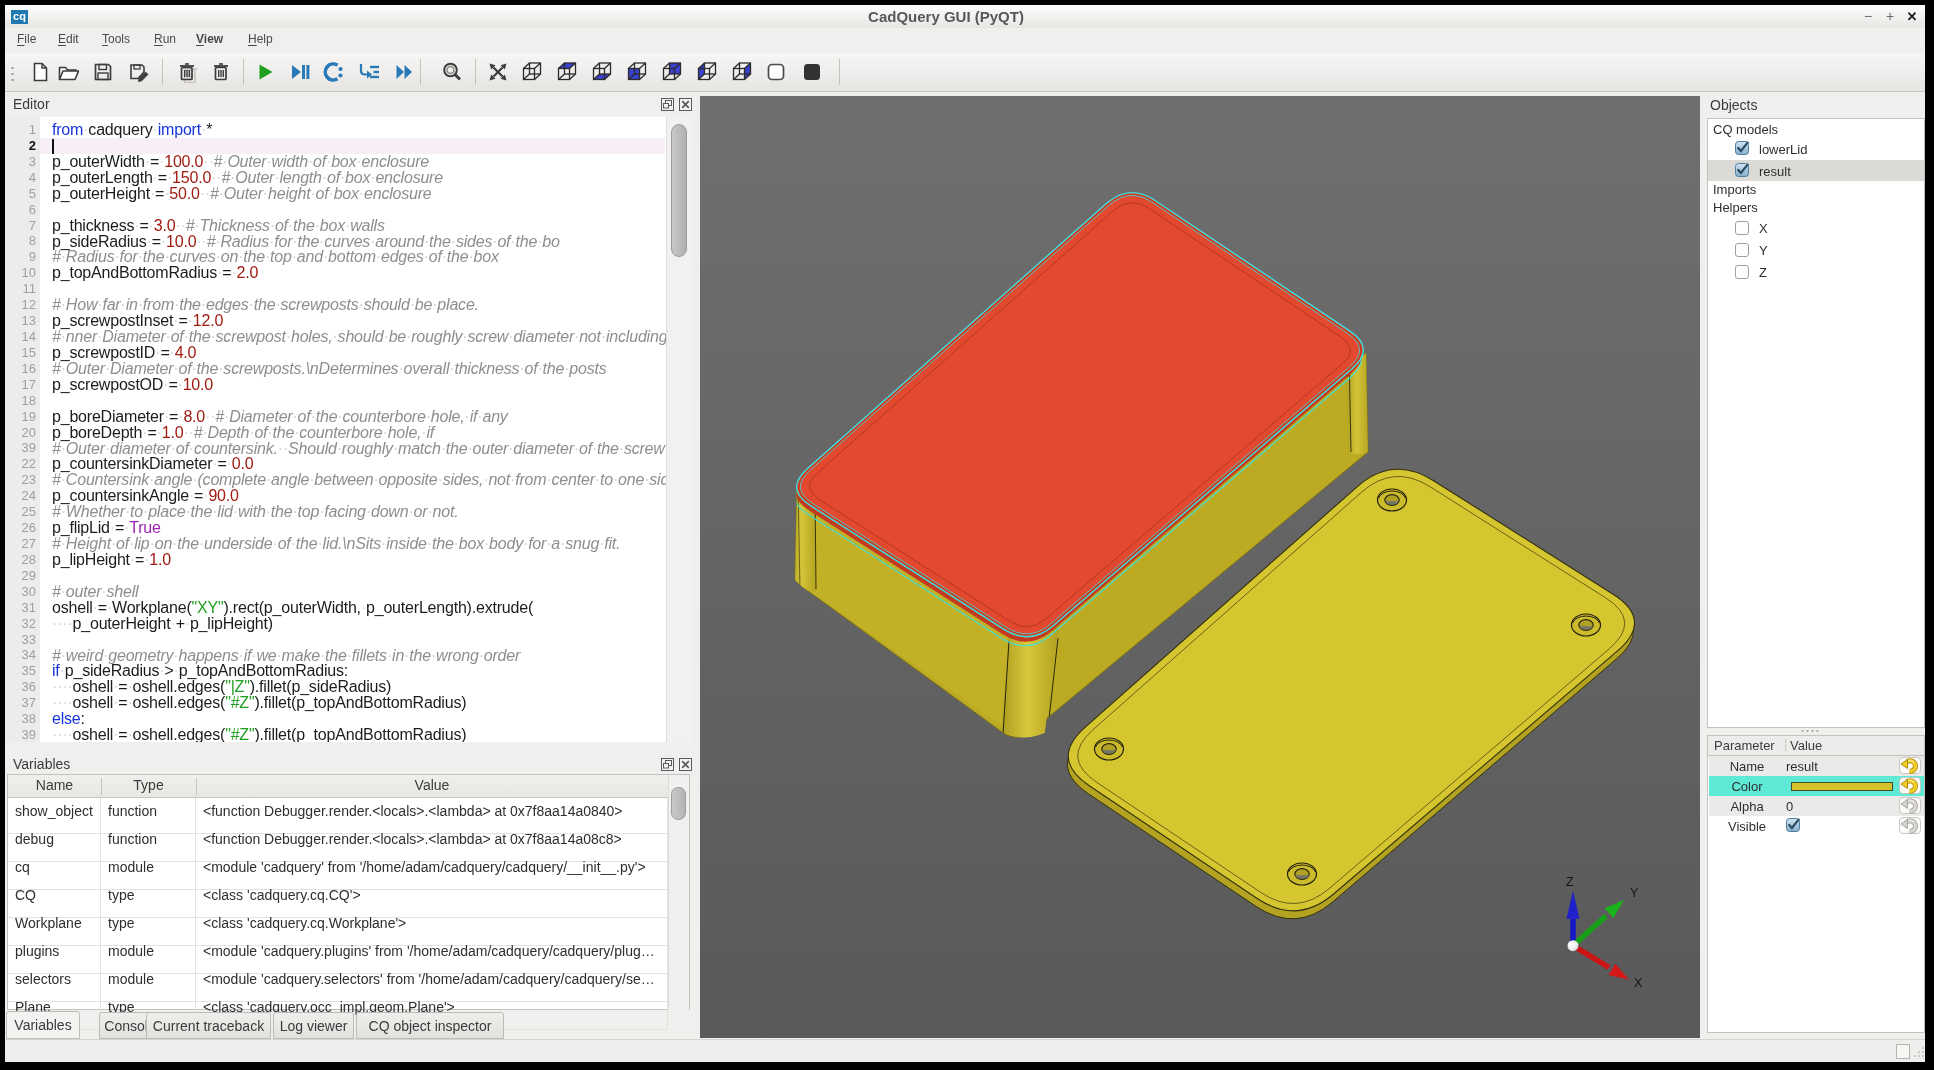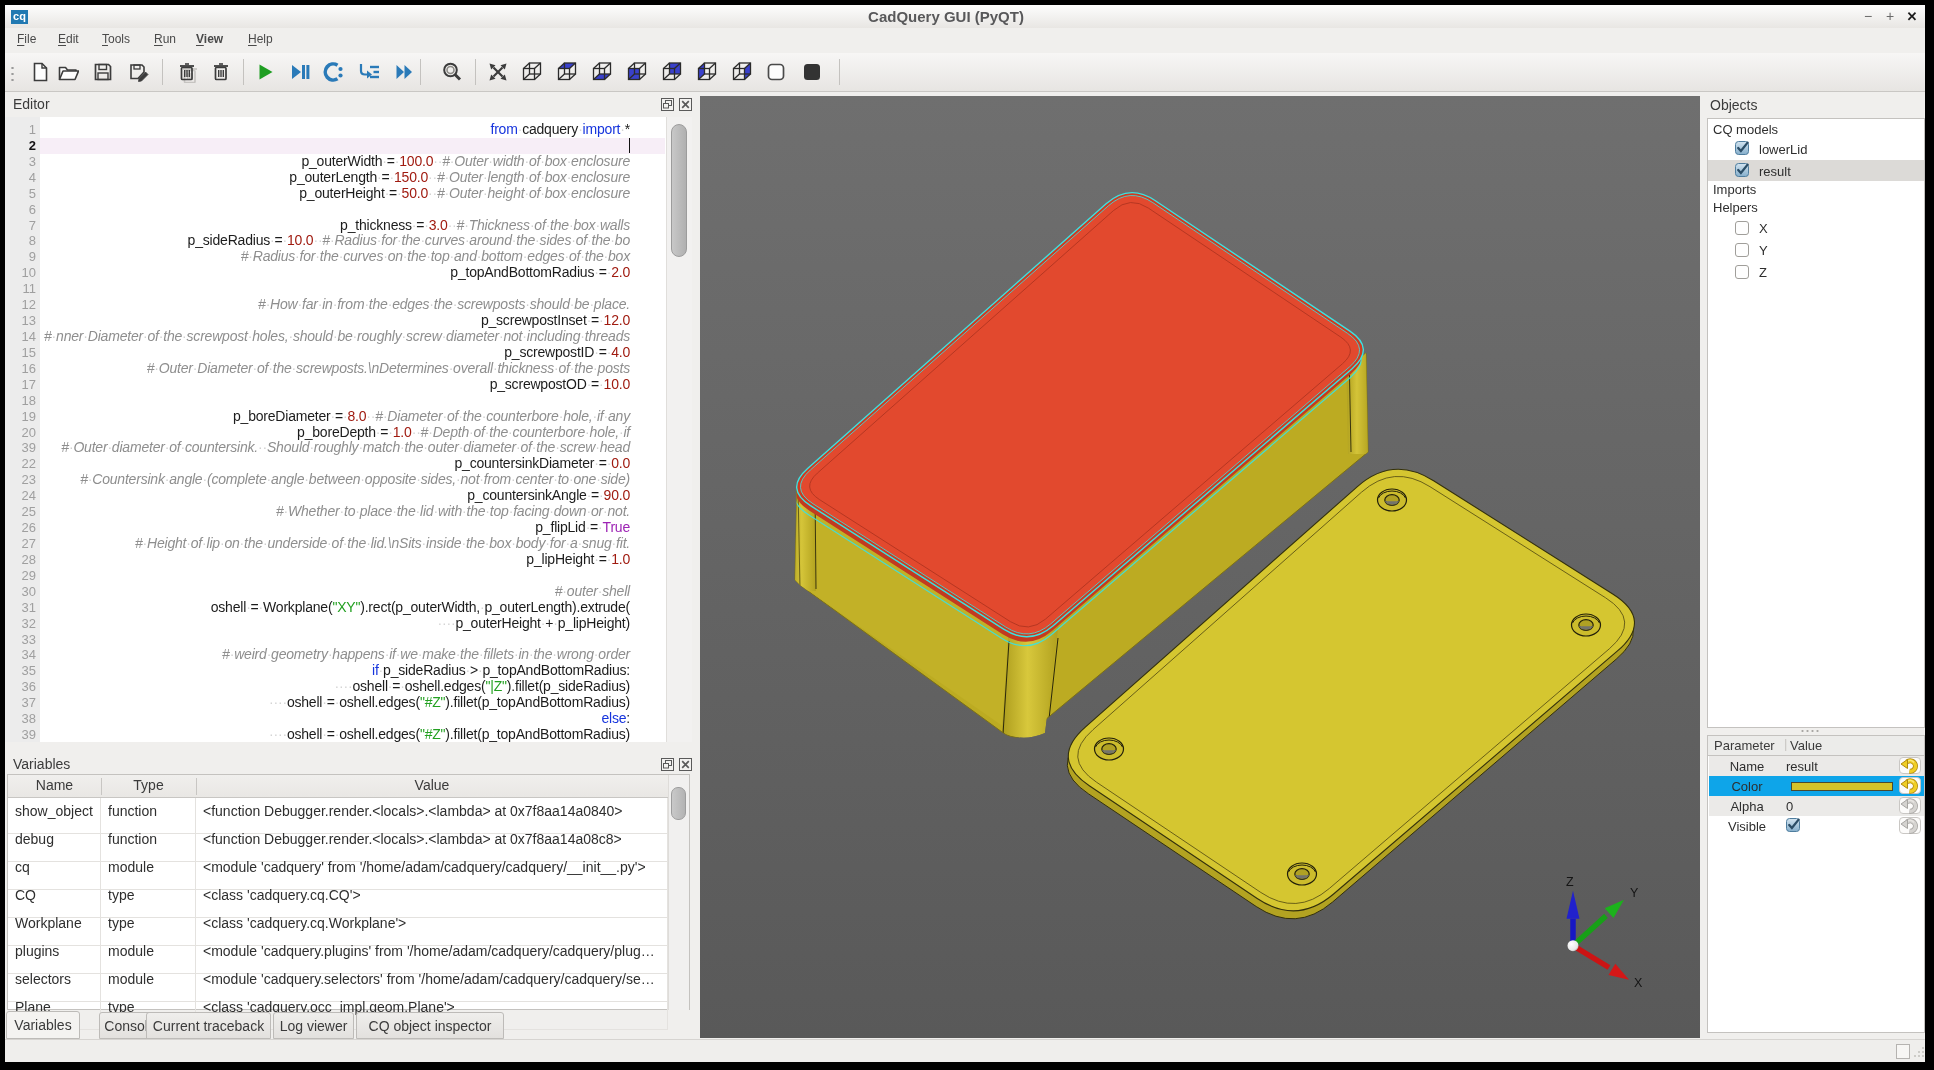--- a/index.html
+++ b/index.html
@@ -16,21 +16,21 @@
   .menu u { text-underline-offset:2px; }
   #toolbar { left:0; top:48px; width:1920px; height:39px; background:linear-gradient(#f7f6f5,#e7e5e2); border-bottom:1px solid #c9c7c4; }
   .ticon { position:absolute; }
   .tsep { position:absolute; top:6px; width:1px; height:26px; background:#c4c2bf; }
   .phdr { font-size:14px; color:#3b3b3b; }
   #edhdr { left:0; top:87px; width:687px; height:25px; background:#f0efed; }
   #edbody { left:0; top:112px; width:687px; height:625px; background:#fff; overflow:hidden; }
   #gutter { left:0; top:0; width:35px; height:625px; background:#ececec; }
   #lnums { position:absolute; left:0; top:5px; width:31px; text-align:right; font-size:13px; line-height:15.92px; color:#9f9f9f; }
   #lnums .cur { color:#111; font-weight:bold; }
-  #code { position:absolute; left:39px; top:5px; font-size:14px; line-height:15.92px; color:#1c1c1c; white-space:pre; letter-spacing:-0.2px;text-align:right; }
+  #code { position:absolute; left:47px; top:5px; font-size:16px; line-height:15.92px; color:#1c1c1c; white-space:pre; letter-spacing:-0.2px; }
   #code i { color:#d4d4d4; font-style:normal; }
   #code .c i { color:#cfcfcf; }
   .caret { display:inline-block; width:1.5px; height:15px; background:#111; vertical-align:text-bottom; }
   #curline { position:absolute; left:35px; top:21px; width:625px; height:16px; background:#f7eef7; }
   .k { color:#1634dd; } .n { color:#a01b10; } .c { color:#8e8e8e; font-style:italic; } .s { color:#23a021; } .t { color:#9d23b4; }
   #edscroll { position:absolute; left:661px; top:0; width:26px; height:625px; background:#f2f1f0; border-left:1px solid #e0dedb; }
   #edthumb { position:absolute; left:4px; top:7px; width:16px; height:133px; background:linear-gradient(90deg,#c8c8c8,#b0b0b0); border:1px solid #9c9c9c; border-radius:8px; }
   #varhdr { left:0; top:747px; width:687px; height:24px; background:#f0efed; }
   #vartable { left:2px; top:769px; width:683px; height:236px; background:#fff; border:1px solid #c4c2bf; font-size:14px; color:#2e2e2e; }
   .vhead { position:absolute; background:linear-gradient(#f0efed,#e9e7e4); border-bottom:1px solid #c8c6c3; }
@@ -516,21 +516,21 @@
         <div class="abs" style="left:0;top:3px;width:76px;text-align:center;">Name</div>
         <div class="abs" style="left:77px;top:3px;">result</div>
         <svg class="abs" style="left:190px;top:1px;" width="22" height="17" viewBox="0 0 22 17">
           <rect x="0.5" y="0.5" width="21" height="16" rx="3.5" fill="#fcfbfa" stroke="#c9c7c4"></rect>
           <path d="M8,5 A5.2,5.2 0 1 1 10.5,14.2" fill="none" stroke="#b08a10" stroke-width="5"></path>
           <path d="M8,5 A5.2,5.2 0 1 1 10.5,14.2" fill="none" stroke="#f0ce25" stroke-width="3.4"></path>
           <path d="M8.2,4.2 A5.2,5.2 0 0 1 15,5.5" fill="none" stroke="#f9e97a" stroke-width="1.4"></path>
           <path d="M2,7 L8.5,2.5 L8.5,11.5 L2,7 Z" fill="#f0ce25" stroke="#b08a10" stroke-width="1"></path>
         </svg>
       </div>
-<div class="prow" style="top:20px;background:#0ea5e9;">
+<div class="prow" style="top:20px;background:#5eead4;">
         <div class="abs" style="left:0;top:3px;width:76px;text-align:center;">Color</div>
         <div class="abs" style="left:82px;top:6px;width:102px;height:9px;background:#d4c32a;border:1px solid #4a4a30;"></div>
         <svg class="abs" style="left:190px;top:1px;" width="22" height="17" viewBox="0 0 22 17">
           <rect x="0.5" y="0.5" width="21" height="16" rx="3.5" fill="#fcfbfa" stroke="#c9c7c4"></rect>
           <path d="M8,5 A5.2,5.2 0 1 1 10.5,14.2" fill="none" stroke="#b08a10" stroke-width="5"></path>
           <path d="M8,5 A5.2,5.2 0 1 1 10.5,14.2" fill="none" stroke="#f0ce25" stroke-width="3.4"></path>
           <path d="M8.2,4.2 A5.2,5.2 0 0 1 15,5.5" fill="none" stroke="#f9e97a" stroke-width="1.4"></path>
           <path d="M2,7 L8.5,2.5 L8.5,11.5 L2,7 Z" fill="#f0ce25" stroke="#b08a10" stroke-width="1"></path>
         </svg>
       </div>

